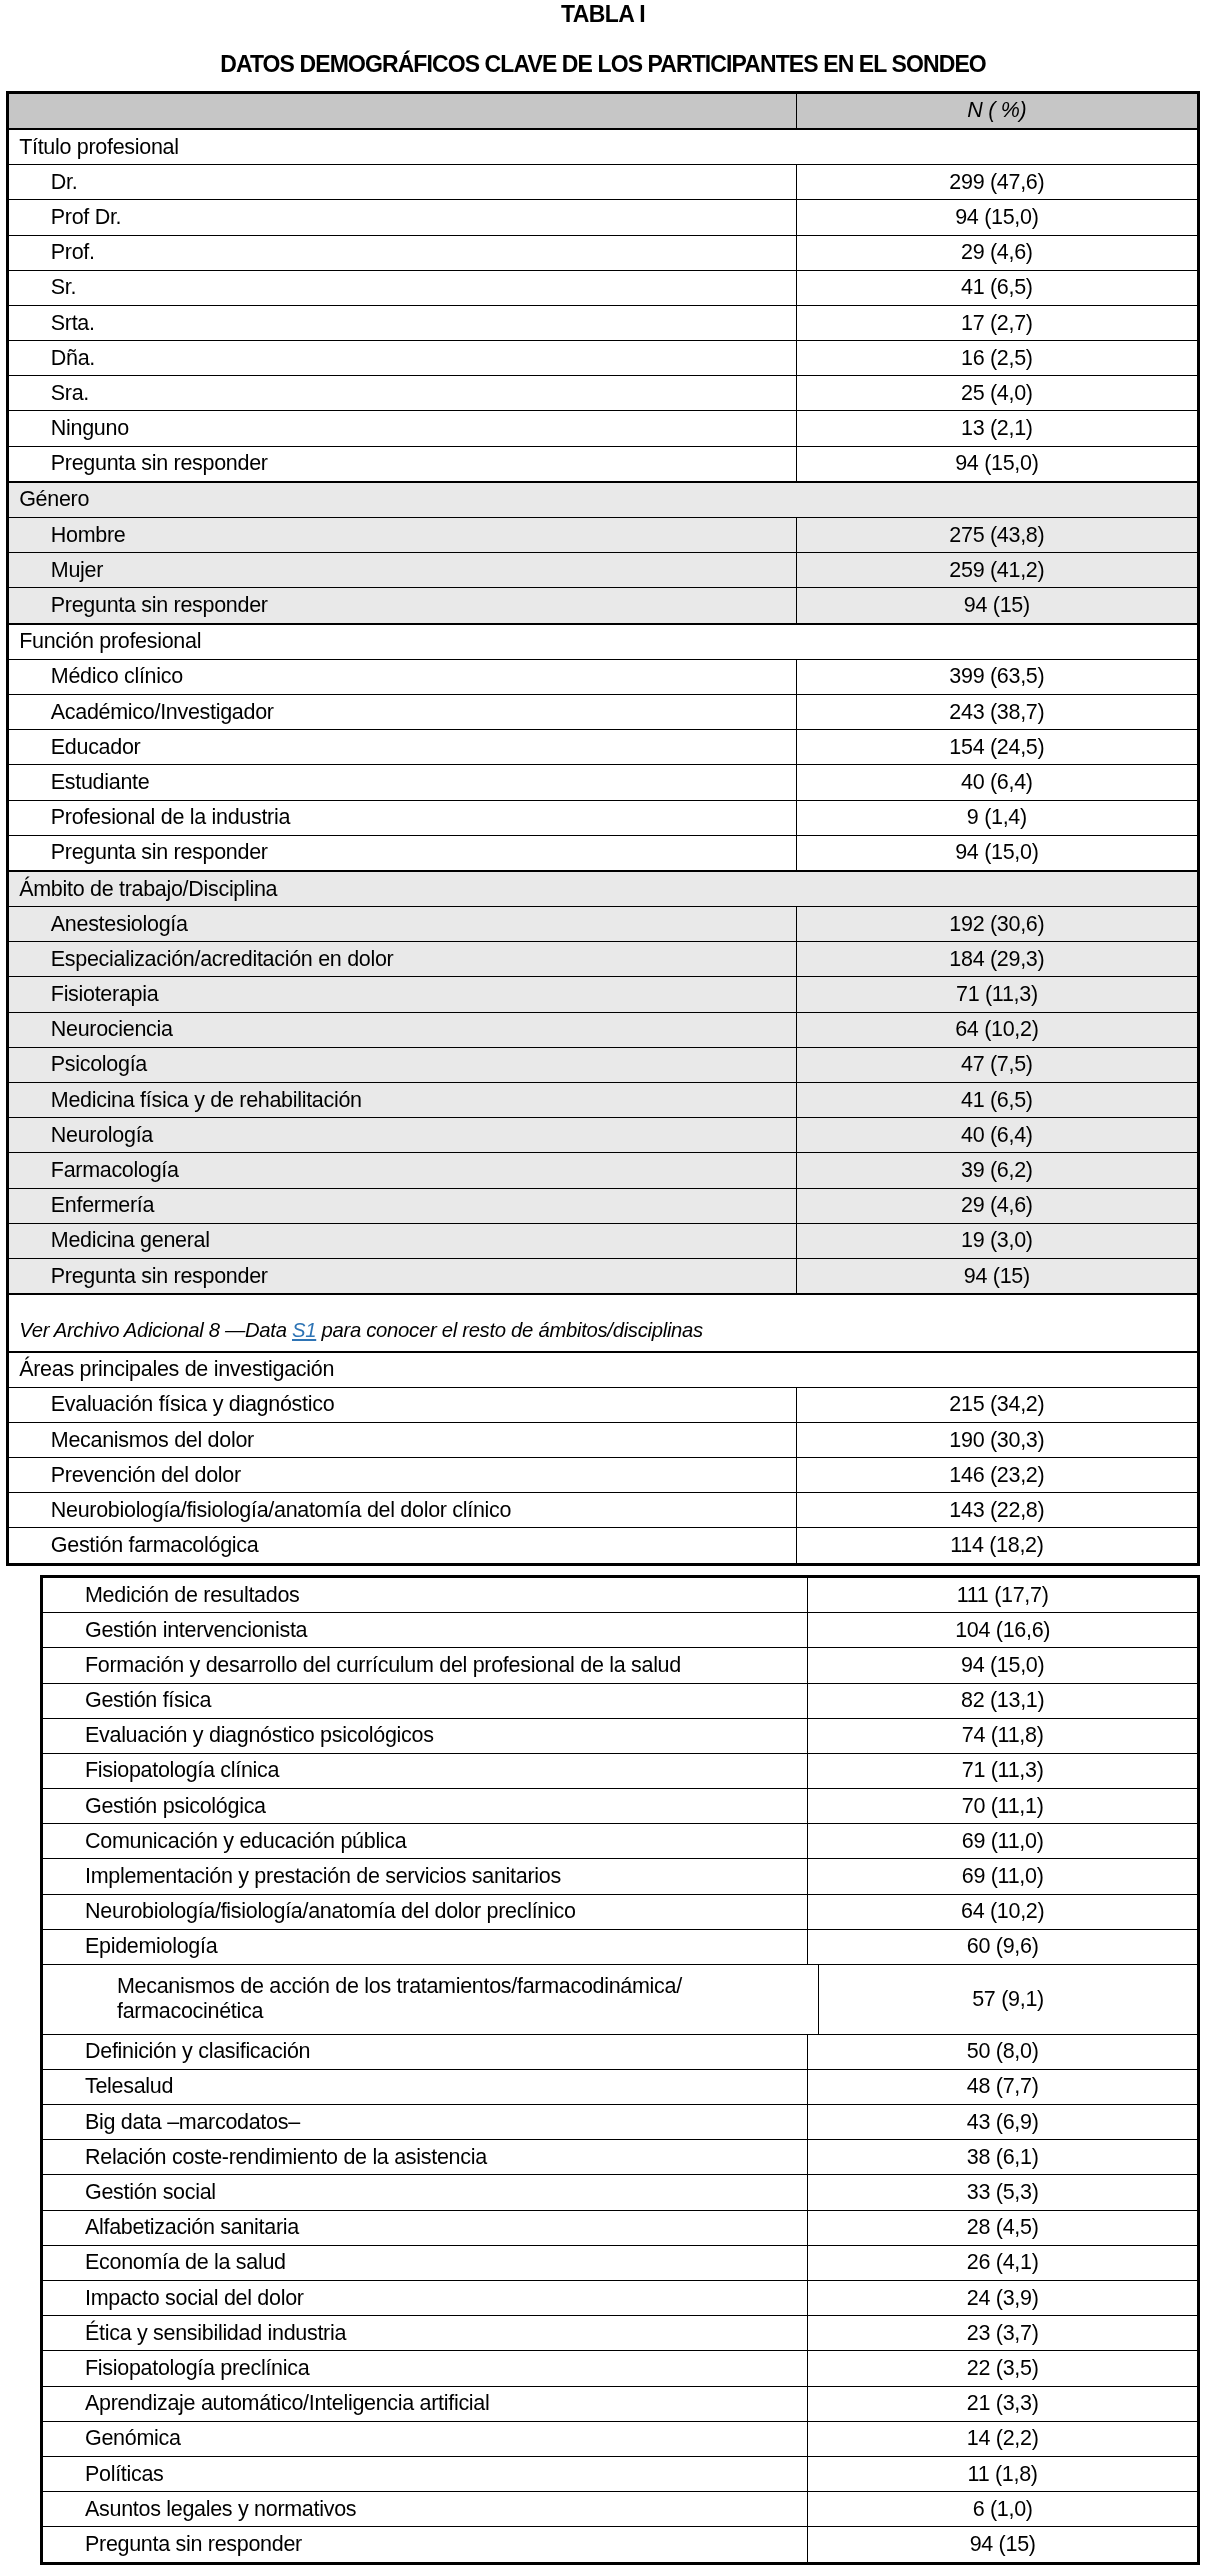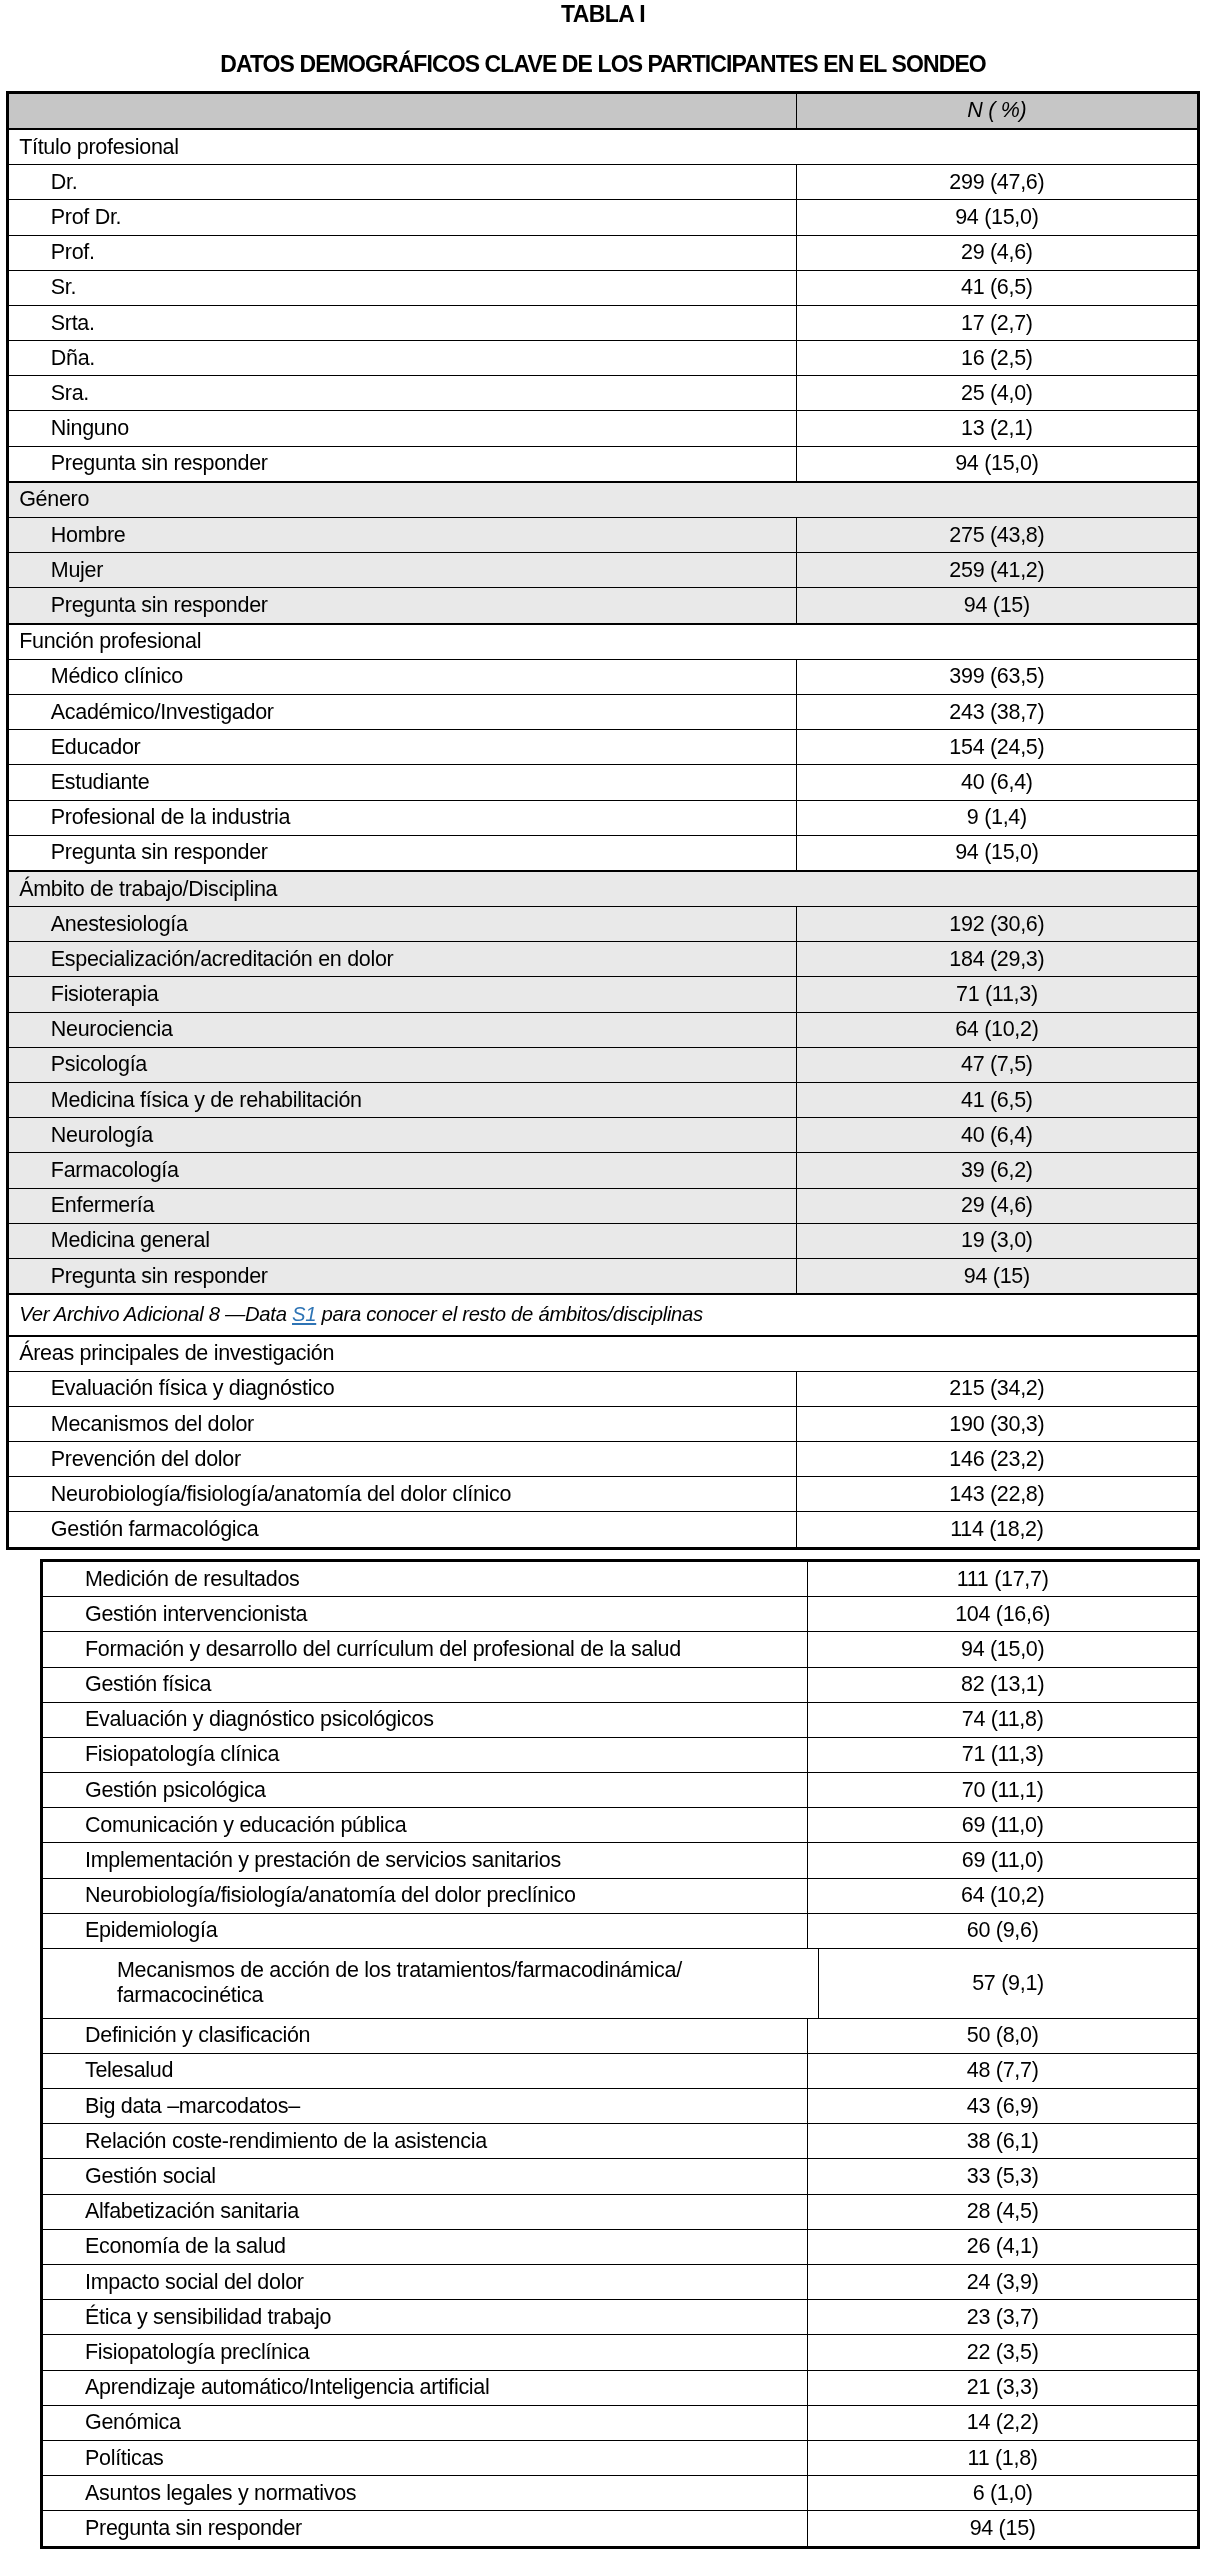--- a/index.html
+++ b/index.html
@@ -70,21 +70,21 @@
     padding:4.6px 3.5px;
   }
   .head .value{
     font-style:italic;
     font-weight:400;
   }
   .note .label{
     font-style:italic;
     font-size:20.3px;
     display:block;
-    padding-top:7px;
+    padding-top:23px;
     padding-bottom:7px;
     line-height:1.25;
     align-self:center;
   }
   .note .label span{vertical-align:baseline;}
   a.link{
     color:var(--link);
     text-decoration:underline;
     cursor:pointer;
   }
@@ -332,21 +332,21 @@
         </div>
         <div class="row data">
           <div class="label">Economía de la salud</div>
           <div class="value">26 (4,1)</div>
         </div>
         <div class="row data">
           <div class="label">Impacto social del dolor</div>
           <div class="value">24 (3,9)</div>
         </div>
         <div class="row data">
-          <div class="label">Ética y sensibilidad trabajo</div>
+          <div class="label">Ética y sensibilidad industria</div>
           <div class="value">23 (3,7)</div>
         </div>
         <div class="row data">
           <div class="label">Fisiopatología preclínica</div>
           <div class="value">22 (3,5)</div>
         </div>
         <div class="row data">
           <div class="label">Aprendizaje automático/Inteligencia artificial</div>
           <div class="value">21 (3,3)</div>
         </div>

